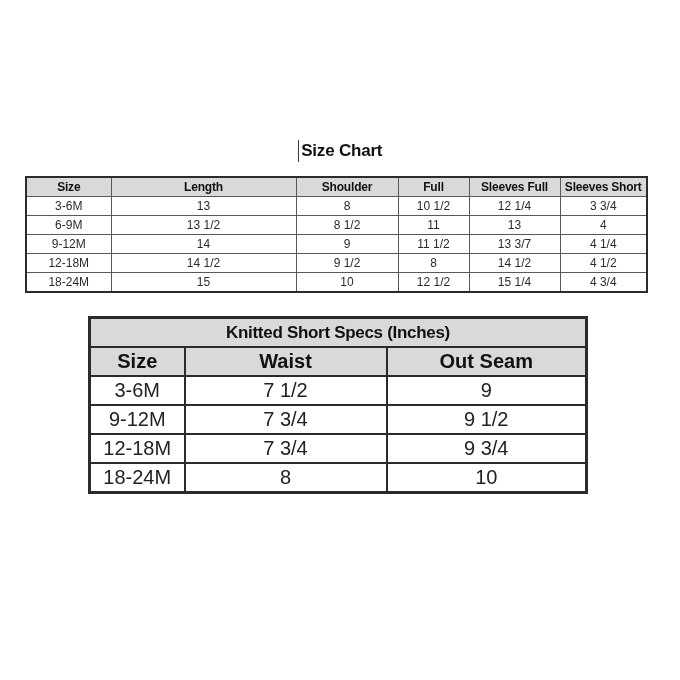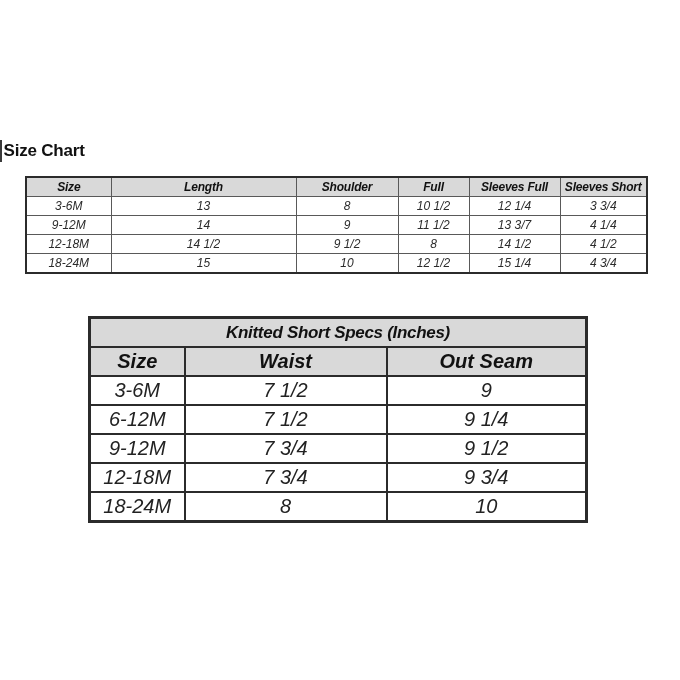--- a/index.html
+++ b/index.html
@@ -15,41 +15,41 @@
     color: #1a1a1a;
     overflow: hidden;
   }
 
   
   .doc-title {
     position: absolute;
     top: 139px;
     left: 0;
     width: 680px;
+    text-align: center;
     font-size: 17px;
     font-weight: bold;
     color: #111111;
     letter-spacing: -0.2px;
     line-height: 24px;
   }
   .caret {
     display: inline-block;
     width: 1.5px;
     height: 22px;
     background: #3a3a3a;
     vertical-align: middle;
     margin-right: 2px;
     transform: translateY(-1px);
   }
 
   table {
     position: absolute;
     border-collapse: collapse;
     table-layout: fixed;
-    font-style: italic;
   }
 
   
   .t1 {
     left: 25px;
     top: 176px;
     width: 621px;
     font-size: 12px;
     border: 2px solid var(--border-dark, #3a3a3a);
   }
@@ -132,20 +132,28 @@
     <tbody>
         <tr>
           <td>3-6M</td>
           <td>13</td>
           <td>8</td>
           <td>10 1/2</td>
           <td>12 1/4</td>
           <td>3 3/4</td>
         </tr>
         <tr>
+          <td>6-9M</td>
+          <td>13 1/2</td>
+          <td>8 1/2</td>
+          <td>11</td>
+          <td>13</td>
+          <td>4</td>
+        </tr>
+        <tr>
           <td>9-12M</td>
           <td>14</td>
           <td>9</td>
           <td>11 1/2</td>
           <td>13 3/7</td>
           <td>4 1/4</td>
         </tr>
         <tr>
           <td>12-18M</td>
           <td>14 1/2</td>
@@ -181,25 +189,20 @@
           <th>Out Seam</th>
         </tr>
     </thead>
     <tbody>
         <tr>
           <td>3-6M</td>
           <td>7 1/2</td>
           <td>9</td>
         </tr>
         <tr>
-          <td>6-12M</td>
-          <td>7 1/2</td>
-          <td>9 1/4</td>
-        </tr>
-        <tr>
           <td>9-12M</td>
           <td>7 3/4</td>
           <td>9 1/2</td>
         </tr>
         <tr>
           <td>12-18M</td>
           <td>7 3/4</td>
           <td>9 3/4</td>
         </tr>
         <tr>

